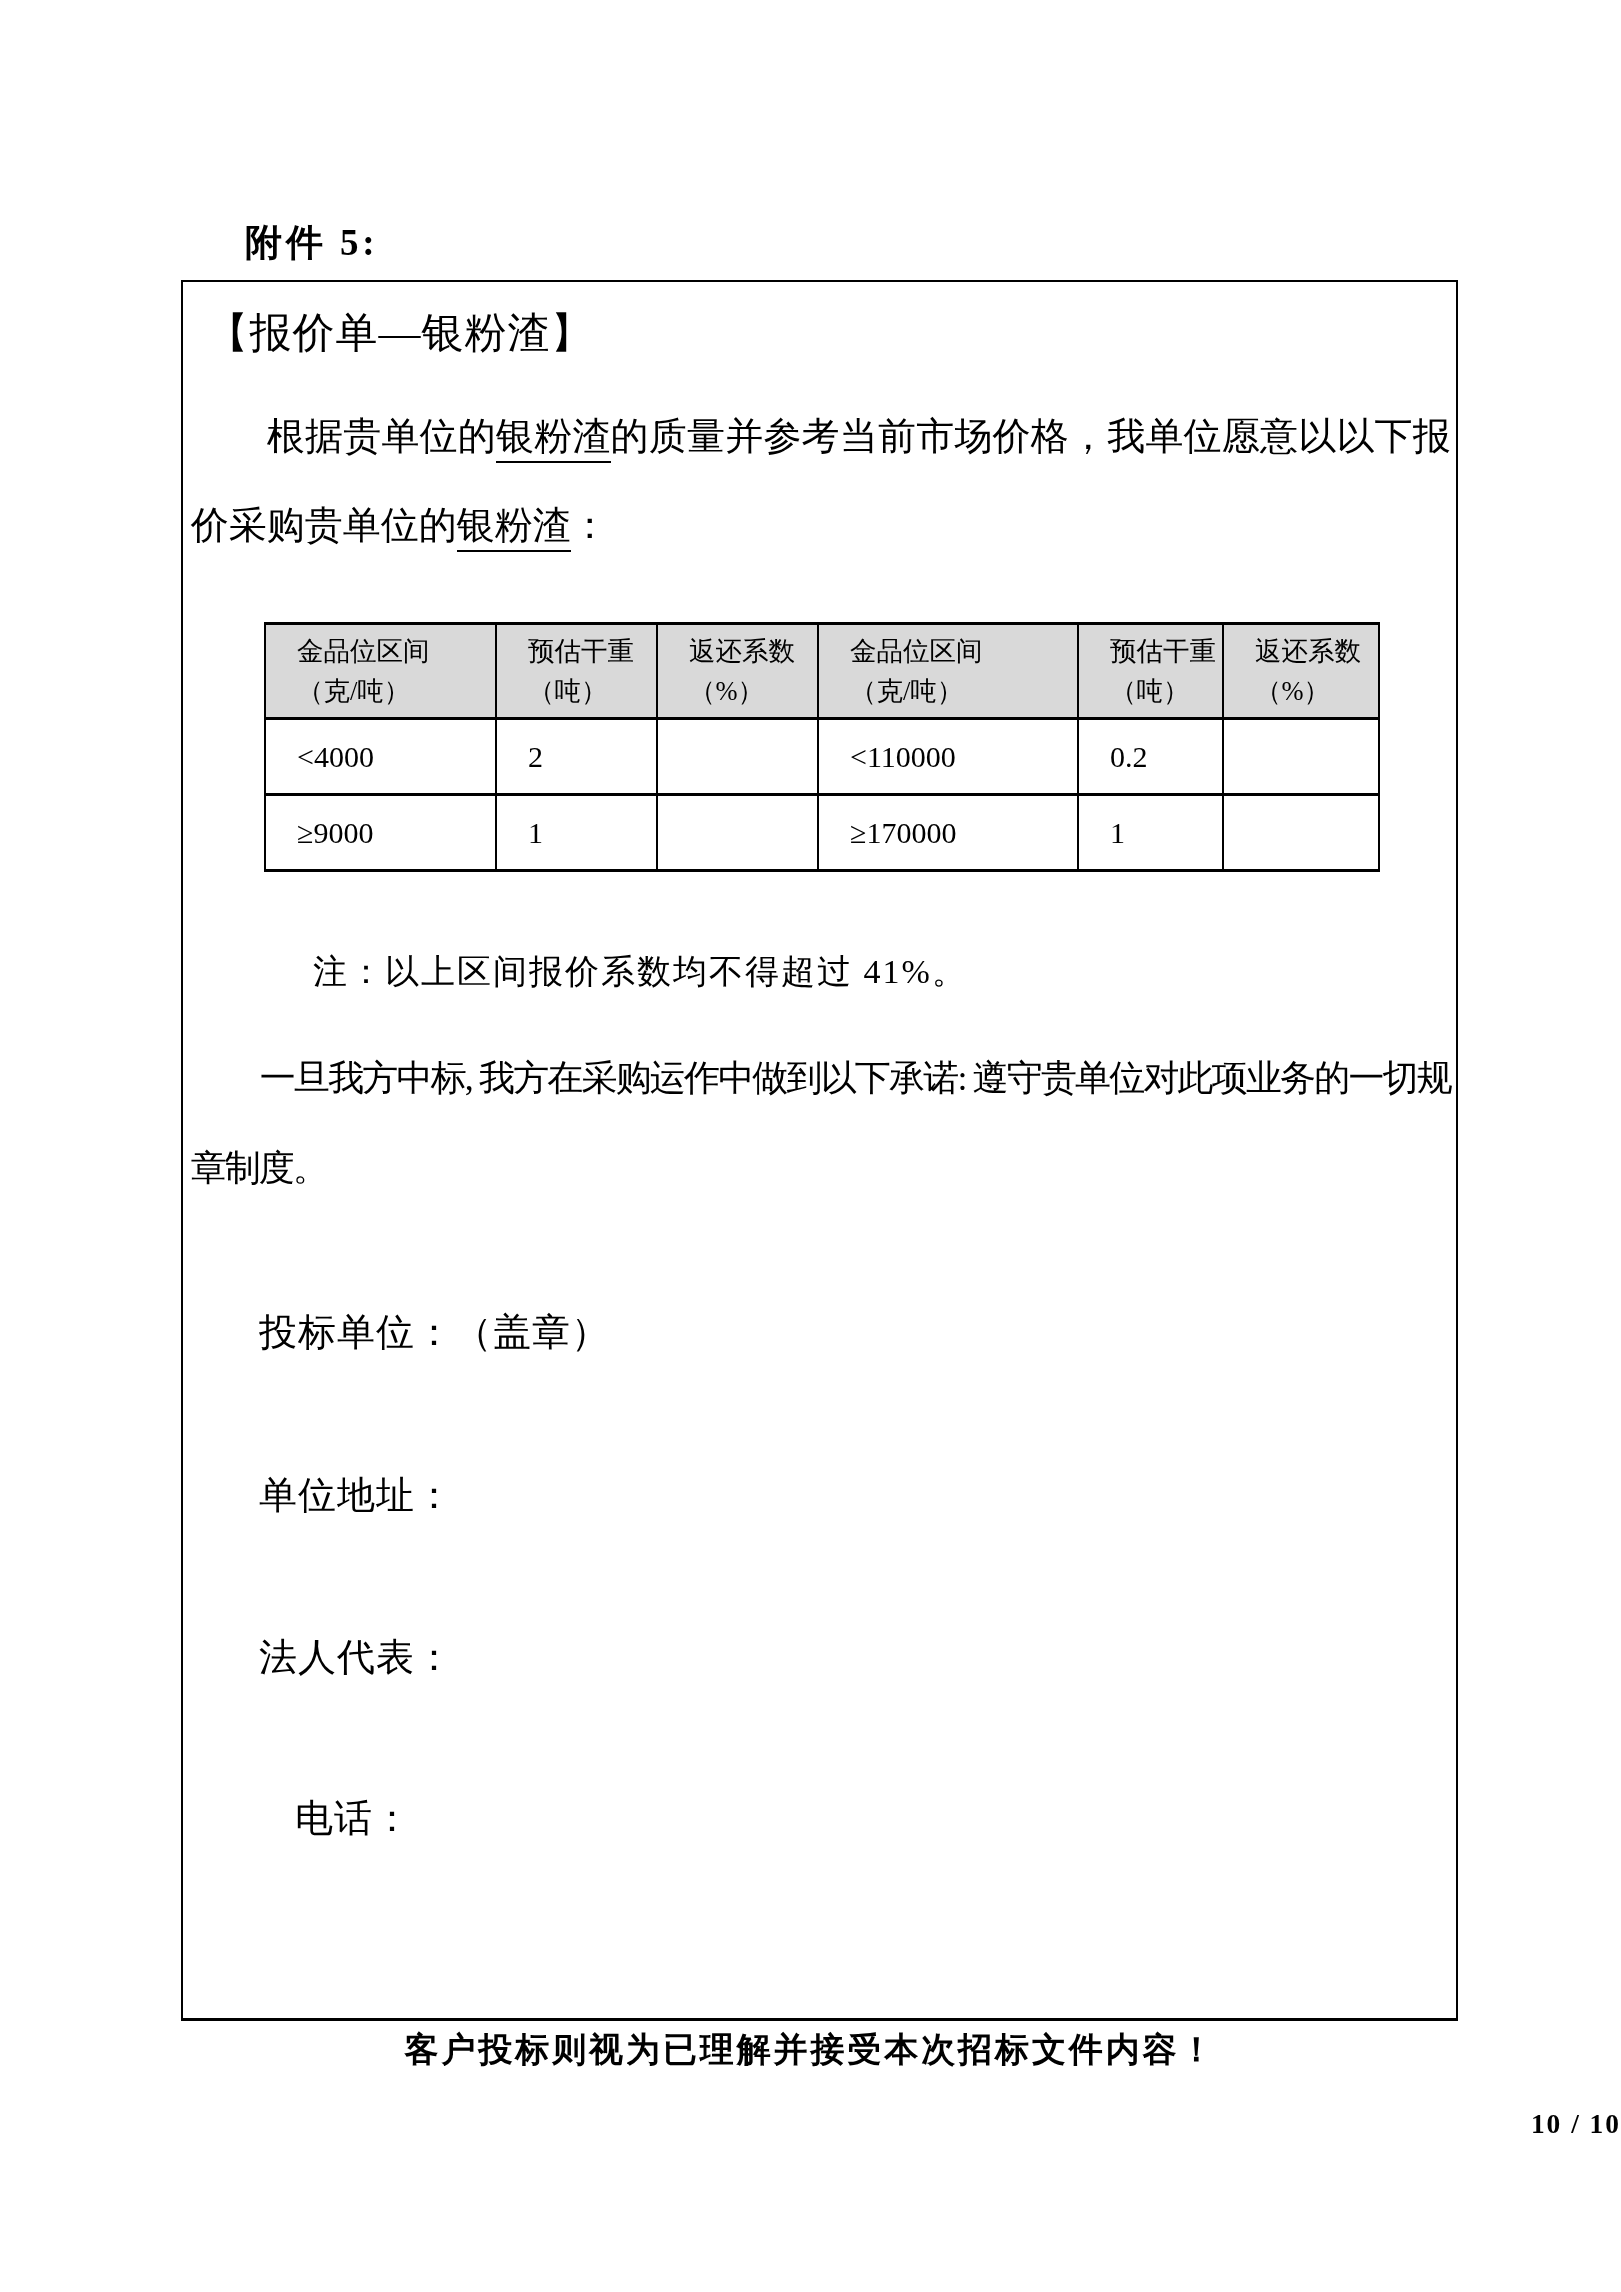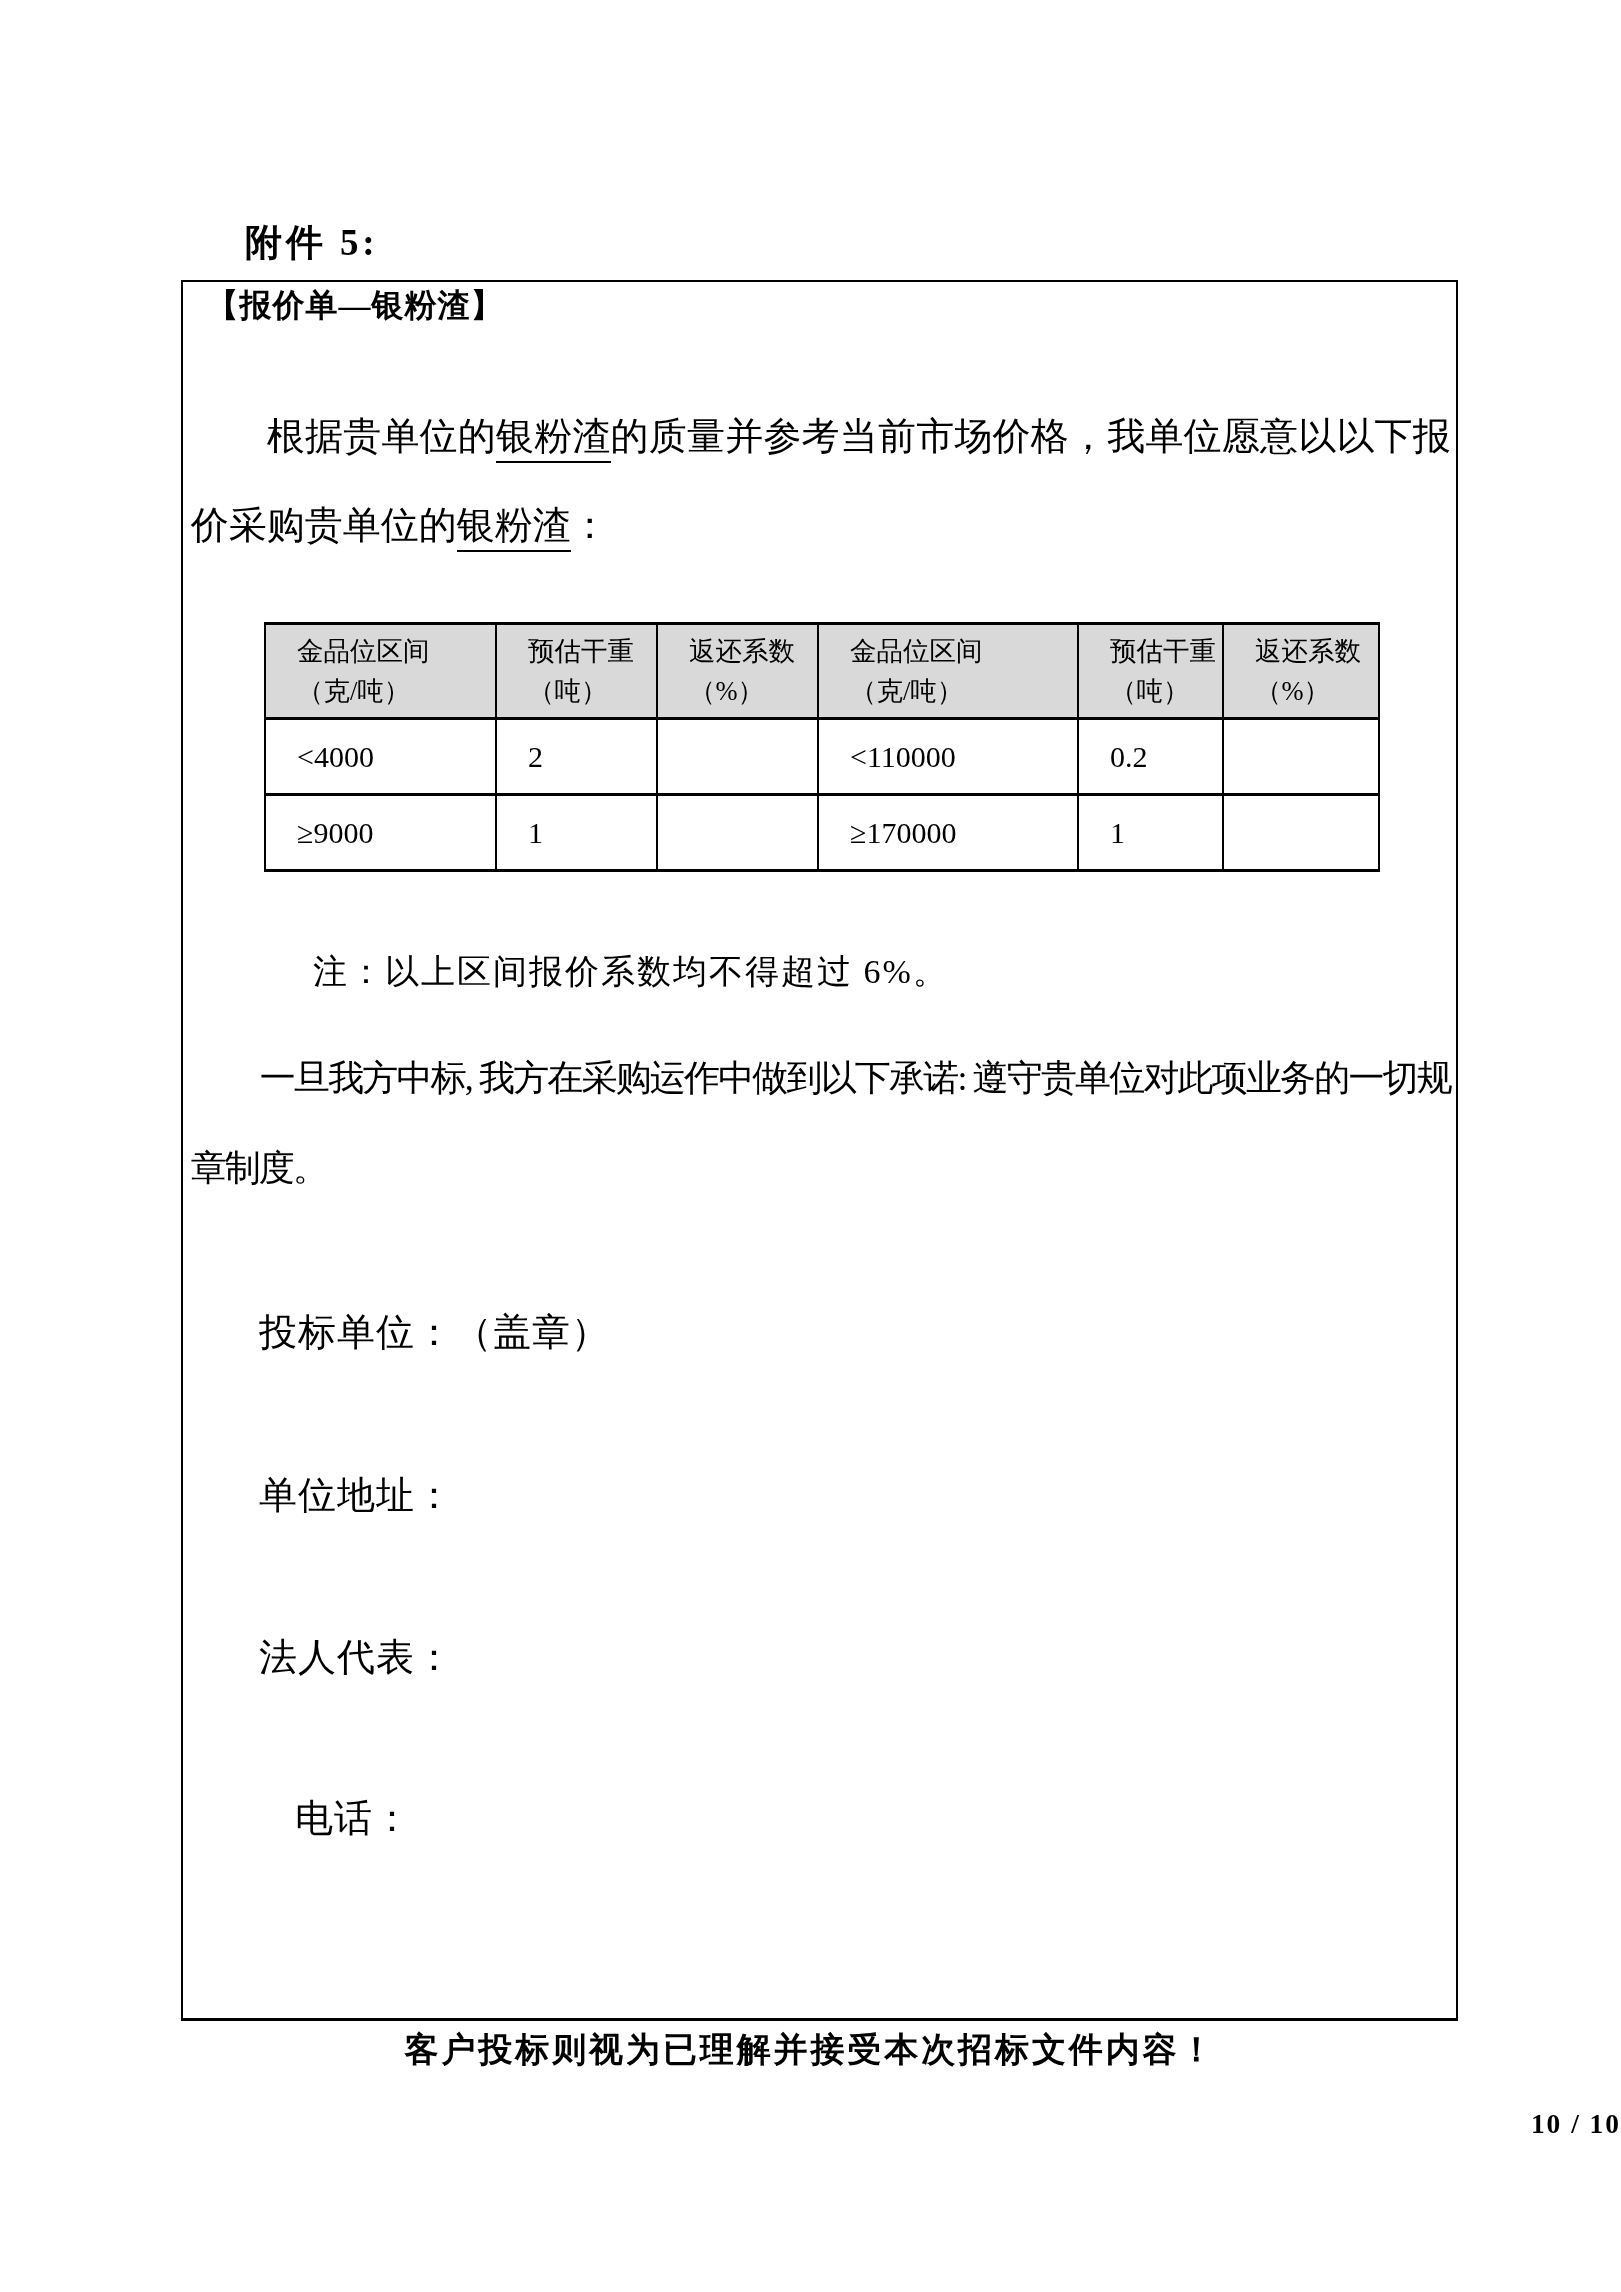--- a/index.html
+++ b/index.html
@@ -15,22 +15,22 @@
     position: absolute; left: 245px; top: 218px;
     font-size: 37px; font-weight: bold; letter-spacing: 3.9px;
   }
   .doc-box {
     position: absolute; left: 181px; top: 280px;
     width: 1277px; height: 1741px;
     border: 2.9px solid var(--ink); border-bottom-width: 3.9px;
     background: #ffffff;
   }
   .doc-title {
-    position: absolute; left: 23.5px; top: 2px;
-    font-size: 32px; font-weight: bold; letter-spacing: 1px;
+    position: absolute; left: 23.5px; top: 23px;
+    font-size: 42px; font-weight: normal; letter-spacing: 1px;
   }
   .intro-paragraph {
     position: absolute; left: 7.8px; top: 110px; width: 1260px;
     font-size: 38px; line-height: 89px;
     text-align: justify; text-indent: 76px;
   }
   .u-term {
     border-bottom: 2.9px solid var(--ink);
     padding-bottom: 4px;
   }
@@ -141,21 +141,21 @@
         <td>≥9000</td>
         <td>1</td>
         <td></td>
         <td>≥170000</td>
         <td>1</td>
         <td></td>
       </tr>
     </tbody>
   </table>
 
-  <div class="table-note">注：以上区间报价系数均不得超过 6%。</div>
+  <div class="table-note">注：以上区间报价系数均不得超过 41%。</div>
 
   <div class="commitment-paragraph">一旦我方中标, 我方在采购运作中做到以下承诺: 遵守贵单位对此项业务的一切规章制度。</div>
 
   <div class="field-label field-bidder">投标单位：（盖章）</div>
   <div class="field-label field-address">单位地址：</div>
   <div class="field-label field-legal">法人代表：</div>
   <div class="field-label field-phone">电话：</div>
 
 </div>
 

